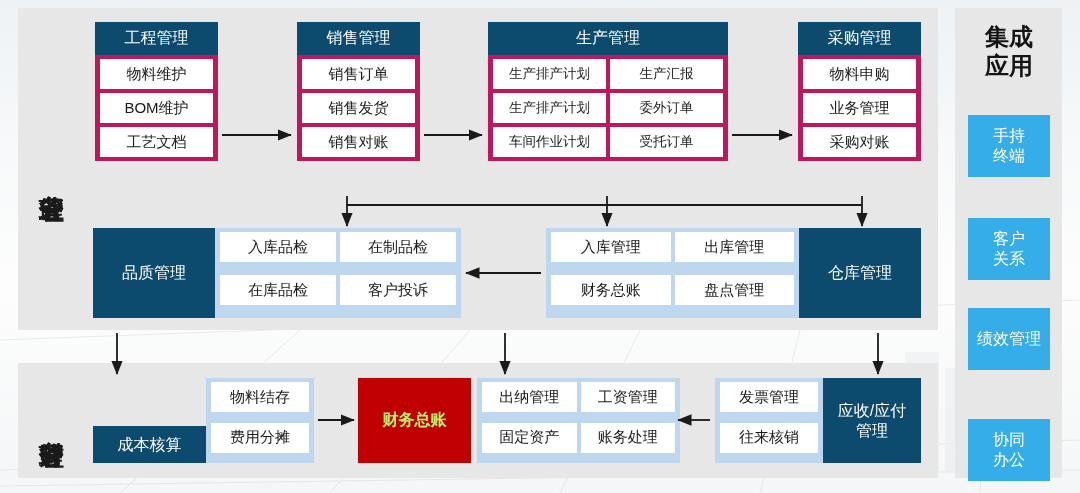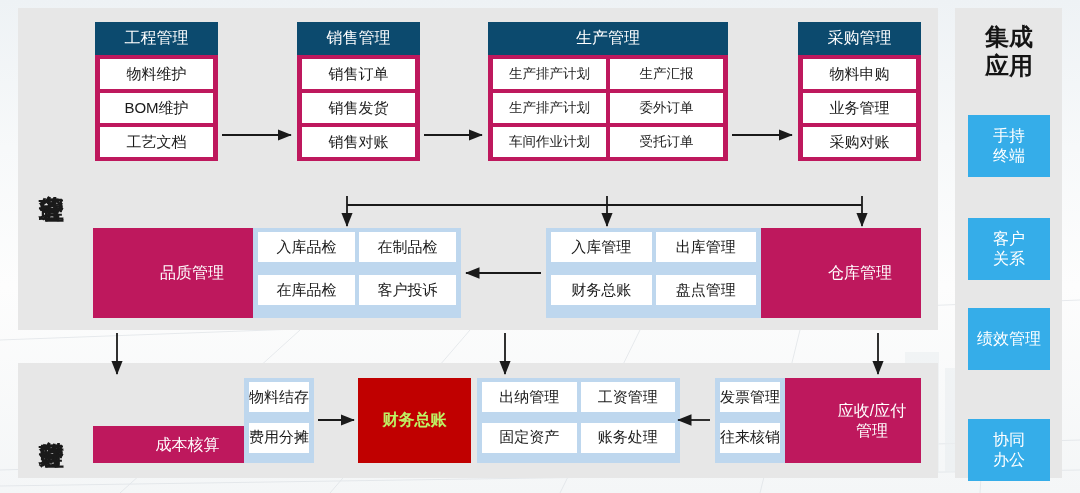--- a/index.html
+++ b/index.html
@@ -70,26 +70,25 @@
     font-size:15px;
     height:30px;
     display:flex;align-items:center;justify-content:center;
     white-space:nowrap;
   }
   .cell.small{font-size:13.5px;}
 
   
   .module.side{display:flex;}
   .side-label{
-    background:#be185d;color:#ffffff;
+    background:#0c4a6e;color:#ffffff;
     font-size:16px;
     display:flex;align-items:center;justify-content:center;
     text-align:center;line-height:1.2;
     flex:0 0 auto;
-    padding-left:38px;
   }
   .side-grid{
     background:#bed7ee;padding:4px 5px;
     display:grid;grid-template-columns:1fr 1fr;gap:4px;
     flex:1 1 auto;
   }
   .side-grid.one-col{grid-template-columns:1fr;}
 
   
   .block{

